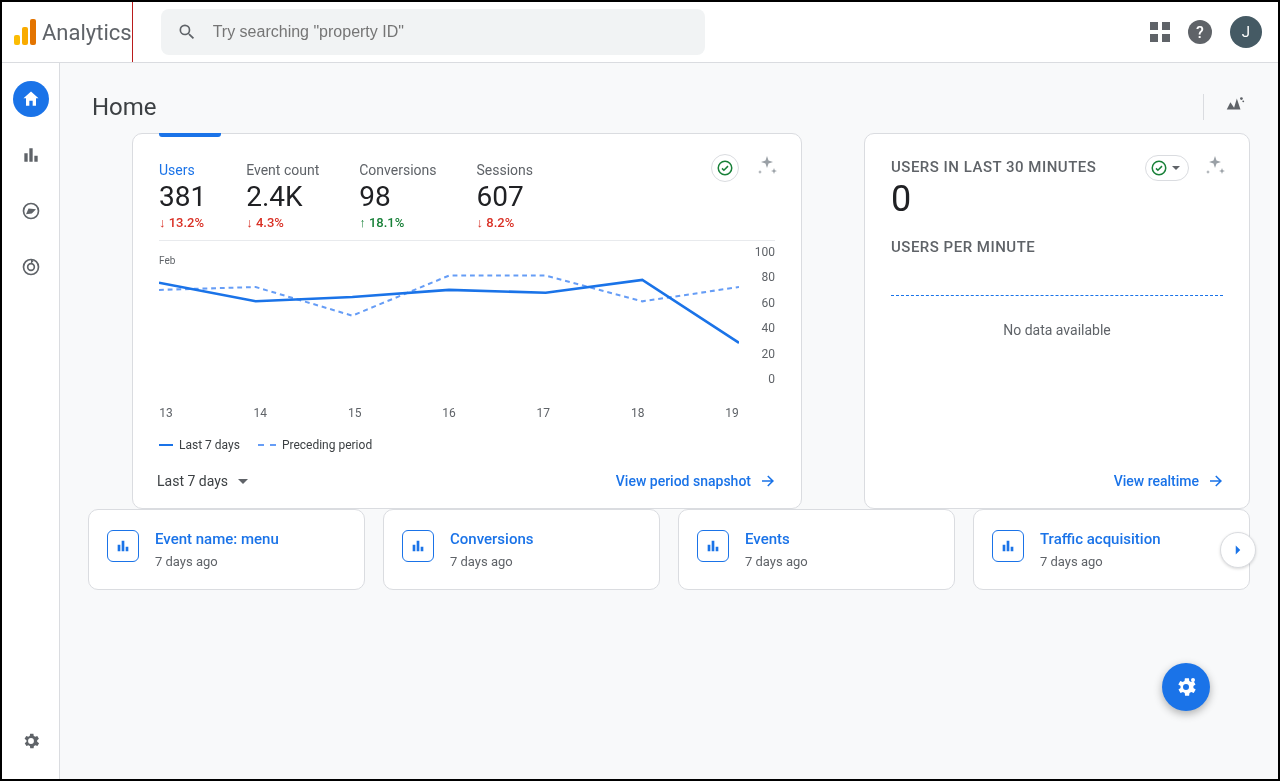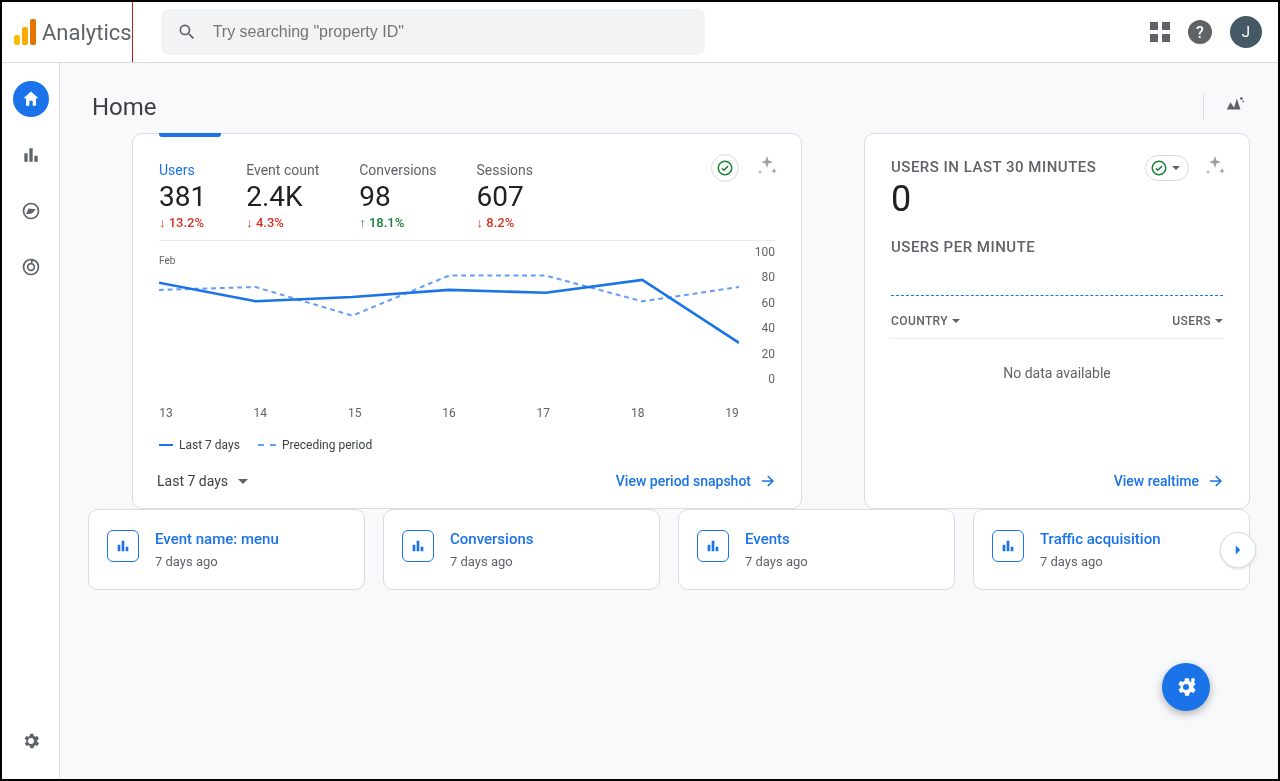--- a/index.html
+++ b/index.html
@@ -318,30 +318,20 @@
                 <path d="M12 2l1.5 4.5L18 8l-4.5 1.5L12 14l-1.5-4.5L6 8l4.5-1.5zM19 14l.8 2.2L22 17l-2.2.8L19 20l-.8-2.2L16 17l2.2-.8zM5 16l.6 1.4L7 18l-1.4.6L5 20l-.6-1.4L3 18l1.4-.6z"></path>
               </svg>
           </div>
         </div>
 
         <div class="rt-body">
           <div class="rt-label">USERS IN LAST 30 MINUTES</div>
           <div class="rt-value">0</div>
           <div class="rt-label">USERS PER MINUTE</div>
           <div class="rt-chart"></div>
-          <div class="rt-table-head">
-            <div class="rt-th">
-                <span>COUNTRY</span>
-                <span class="caret-sm"></span>
-              </div>
-            <div class="rt-th">
-                <span>USERS</span>
-                <span class="caret-sm"></span>
-              </div>
-          </div>
           <div class="rt-nodata">No data available</div>
         </div>
 
         <div class="rt-footer">
           <div class="link-btn">
             <span>View realtime</span>
             <svg viewBox="0 0 24 24">
                 <path d="M4 11h12l-5-5 1.4-1.4L20 12l-7.6 7.4L11 18l5-5H4z"></path>
               </svg>
           </div>

